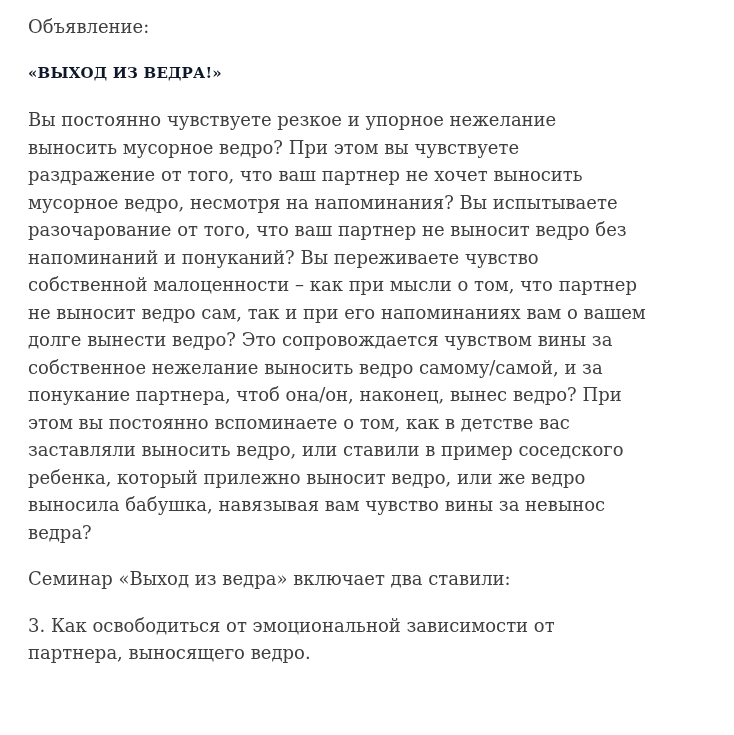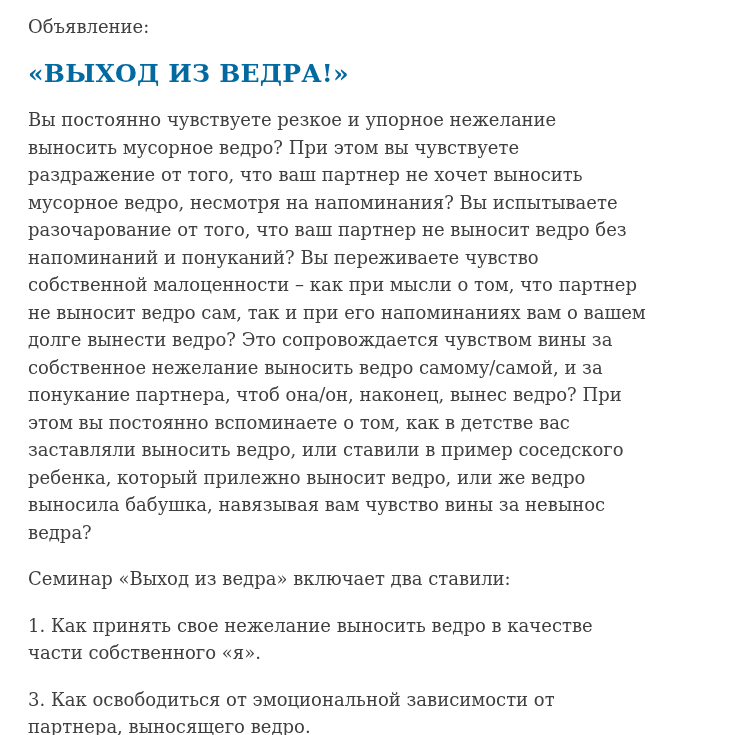--- a/index.html
+++ b/index.html
@@ -20,35 +20,34 @@
     font-size: 18px;
     line-height: 27.5px;
     color: #3f3f3f;
   }
   .doc p {
     margin: 0 0 19px 0;
     white-space: pre-wrap;   
   }
   .doc .article-title {
     font-weight: bold;
-    font-size: 25px;
-    color: #0369a1;
+    font-size: 15px;
+    color: #0f172a;
     letter-spacing: 0.2px;
   }
 </style>
 </head>
 <body>
 
 <div class="doc">
   <p>Объявление:</p>
 
   <p class="article-title">«ВЫХОД ИЗ ВЕДРА!»</p>
 
   <p>Вы постоянно чувствуете резкое и упорное нежелание выносить мусорное ведро? При этом вы чувствуете раздражение от того, что ваш партнер не хочет выносить мусорное ведро, несмотря на напоминания? Вы испытываете разочарование от того, что ваш партнер не выносит ведро без напоминаний и понуканий? Вы переживаете чувство собственной малоценности – как при мысли о том, что партнер не выносит ведро сам, так и при его напоминаниях вам о вашем долге вынести ведро? Это сопровождается чувством вины за собственное нежелание выносить ведро самому/самой, и за понукание партнера, чтоб она/он, наконец, вынес ведро? При этом вы постоянно вспоминаете о том, как в детстве вас заставляли выносить ведро, или ставили в пример соседского ребенка, который прилежно выносит ведро, или же ведро выносила бабушка, навязывая вам чувство вины за невынос ведра?</p>
 
   <p>Семинар «Выход из ведра» включает два ставили:</p>
 
-  <p>1. Как принять свое нежелание выносить ведро в качестве части собственного «я».</p>
 
   <p>3. Как освободиться от эмоциональной зависимости от партнера, выносящего ведро.</p>
 
 
 </div>
 
 </body></html>

